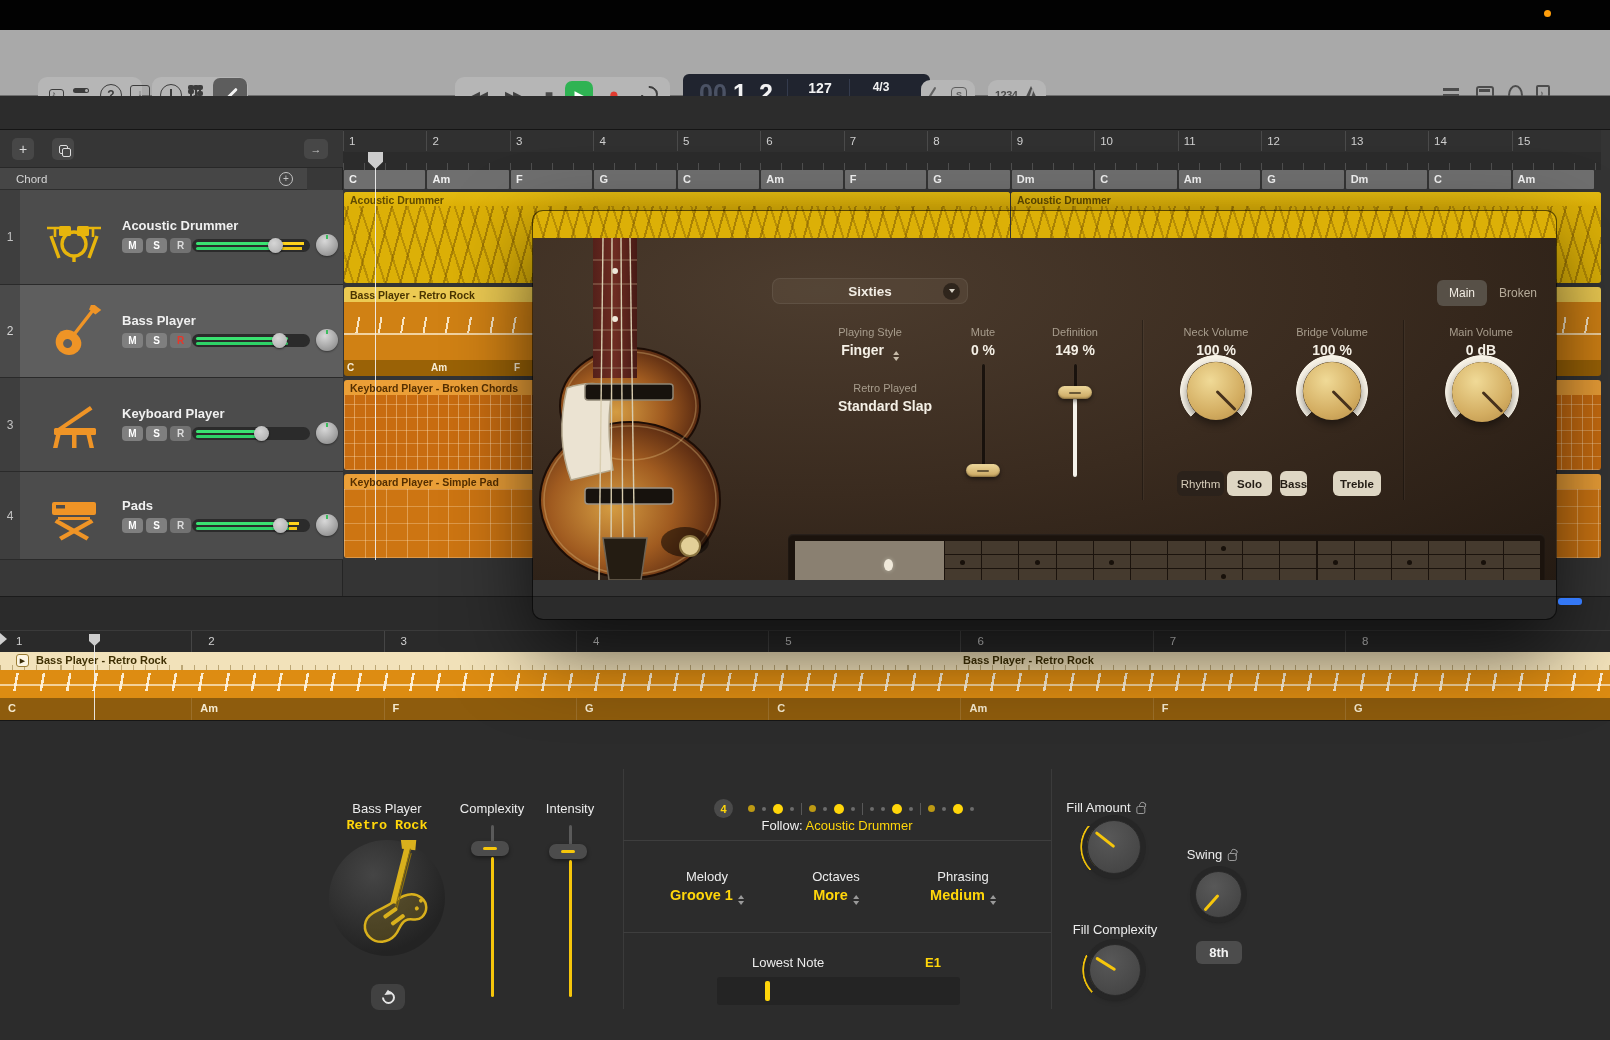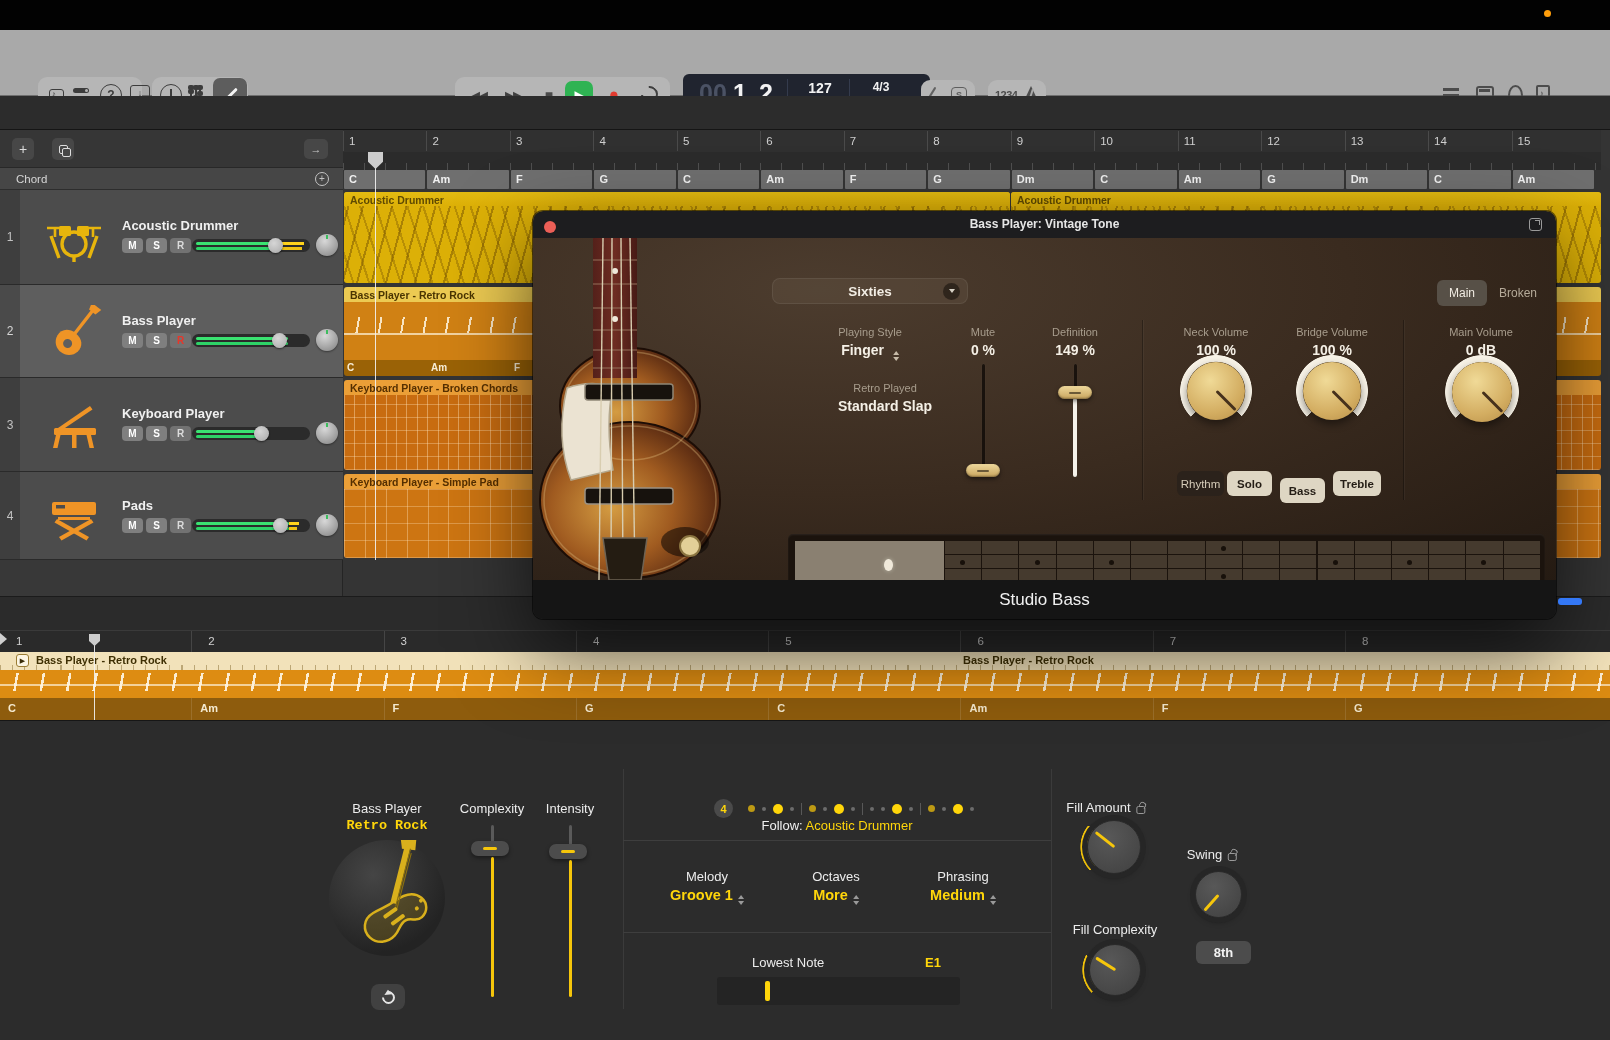--- a/index.html
+++ b/index.html
@@ -309,21 +309,21 @@
 
     <div class="abs" style="left:0;top:0;width:343px;height:38px;background:#363636;border-bottom:1px solid #282828;"></div>
     <div class="abs ctr" style="left:12px;top:8px;width:22px;height:22px;background:#474747;border-radius:5px;color:#ddd;font-size:14px;">+</div>
     <div class="abs ctr" style="left:52px;top:8px;width:22px;height:22px;background:#474747;border-radius:5px;">
       <i style="display:block;width:9px;height:9px;border:1.6px solid #ddd;border-radius:2px;position:relative;">
           <b style="position:absolute;left:2px;top:2px;width:9px;height:9px;border:1.6px solid #ddd;border-radius:2px;background:#474747;"></b>
         </i>
     </div>
     <div class="abs ctr" style="left:304px;top:9px;width:24px;height:20px;background:#474747;border-radius:5px;color:#ccc;font-size:11px;">→</div>
 
-    <div class="abs flex" style="left:0;top:38px;width:343px;height:22px;background:#464646;border-bottom:1px solid #2d2d2d;">
+    <div class="abs flex" style="left:0;top:38px;width:307px;height:22px;background:#464646;border-bottom:1px solid #2d2d2d;">
       <span style="margin-left:16px;font-size:11.5px;color:#d6d6d6;">Chord</span>
       <span class="ctr" style="margin-left:auto;margin-right:14px;width:14px;height:14px;border:1.5px solid #c4c4c4;border-radius:50%;color:#c4c4c4;font-size:10px;">+</span>
     </div>
 
     <div class="abs" style="left:0;top:60px;width:343px;height:95px;background:#4c4c4c;border-bottom:1px solid #2a2a2a;">
       <div class="abs ctr" style="left:0;top:0;width:20px;height:94px;background:#3e3e3e;color:#c2c2c2;font-size:12px;">1</div>
       <svg class="abs" style="left:44px;top:23px;" width="60" height="52" viewBox="0 0 60 52">
         <g fill="none" stroke="#e7b50c" stroke-width="3.4">
           <circle cx="30" cy="31" r="12"></circle>
           <path d="M7 23 L15 45 M53 23 L45 45 M30 44 L30 49"></path>
@@ -642,31 +642,24 @@
       <i class="ptr" style="transform:rotate(42deg);"></i>
     </div>
 
     <span class="elbl" style="left:1115px;top:201px;">Fill Complexity</span>
     <div class="eknob" style="left:1089px;top:223px;width:52px;height:52px;">
       <i class="arc" style="background:conic-gradient(from 225deg,#f6c60b 0 72deg,rgba(0,0,0,0) 72deg);"></i>
       <i class="face"></i>
       <i class="ptr" style="transform:rotate(122deg);"></i>
     </div>
 
-    <div class="abs ctr" style="left:1196px;top:220px;width:55px;height:23px;background:#4c4c4c;border-radius:6px;color:#f2f2f2;font-size:13px;font-weight:bold;">8th</div>
+    <div class="abs ctr" style="left:1196px;top:220px;width:46px;height:23px;background:#4c4c4c;border-radius:6px;color:#f2f2f2;font-size:13px;font-weight:bold;">8th</div>
   </div>
 
   <div class="abs plugin">
-    <div class="ptitle">
-      <i class="abs" style="left:11px;top:10px;width:12px;height:12px;border-radius:50%;background:#ec5f57;"></i>
-      <div class="abs" style="left:0;top:6px;width:100%;text-align:center;color:#e6e6e6;font-size:12px;font-weight:bold;">Bass Player: Vintage Tone</div>
-      <i class="abs" style="right:14px;top:7px;width:13px;height:13px;border:1.6px solid #9a9a9a;border-radius:3px;">
-          <b style="position:absolute;right:1px;top:1px;width:5px;height:5px;border-top:1.6px solid #9a9a9a;border-right:1.6px solid #9a9a9a;"></b>
-        </i>
-    </div>
 
     <div class="pbody">
 
       <svg class="abs" style="left:0;top:0;" width="272" height="342" viewBox="0 0 272 342">
         <defs>
           <radialGradient id="burst" cx="40%" cy="55%" r="75%">
             <stop offset="0%" stop-color="#d49c42"></stop>
               <stop offset="45%" stop-color="#a05b20"></stop>
             <stop offset="78%" stop-color="#5c2c12"></stop>
               <stop offset="100%" stop-color="#38180a"></stop>
@@ -748,21 +741,21 @@
       <span class="plbl" style="left:799px;top:88px;">Bridge Volume</span>
       <span class="pval" style="left:799px;top:104px;">100 %</span>
       <div class="pknob" style="left:770px;top:124px;width:58px;height:58px;">
         <i class="ring"></i>
           <i class="face"></i>
           <i class="ptr"></i>
       </div>
 
       <div class="pickbtn off" style="left:644px;width:47px;top:233px;">Rhythm</div>
       <div class="pickbtn" style="left:694px;width:45px;top:233px;">Solo</div>
-      <div class="pickbtn" style="left:747px;width:45px;top:233px;margin-top:7px;">Bass</div>
+      <div class="pickbtn" style="left:747px;width:27px;top:233px;">Bass</div>
       <div class="pickbtn" style="left:800px;width:48px;top:233px;">Treble</div>
       <style>.pickbtn{top:233px;}</style>
 
       <i class="pdiv" style="left:870px;top:82px;height:180px;"></i>
 
       <span class="plbl" style="left:948px;top:88px;">Main Volume</span>
       <span class="pval" style="left:948px;top:104px;">0 dB</span>
       <div class="pknob" style="left:919px;top:124px;width:60px;height:60px;">
         <i class="ring"></i>
           <i class="face"></i>
@@ -777,18 +770,15 @@
           <i class="fdot" style="left:314px;top:18.5px;"></i>
           <i class="fdot" style="left:426px;top:4.5px;"></i>
           <i class="fdot" style="left:426px;top:32.5px;"></i>
           <i class="fdot" style="left:538px;top:18.5px;"></i>
           <i class="fdot" style="left:612px;top:18.5px;"></i>
           <i class="fdot" style="left:686px;top:18.5px;"></i>
         </div>
       </div>
     </div>
 
-    <div class="pfoot ctr">
-      <span>Studio Bass</span>
-    </div>
   </div>
 
 </div>
 
 </body></html>

